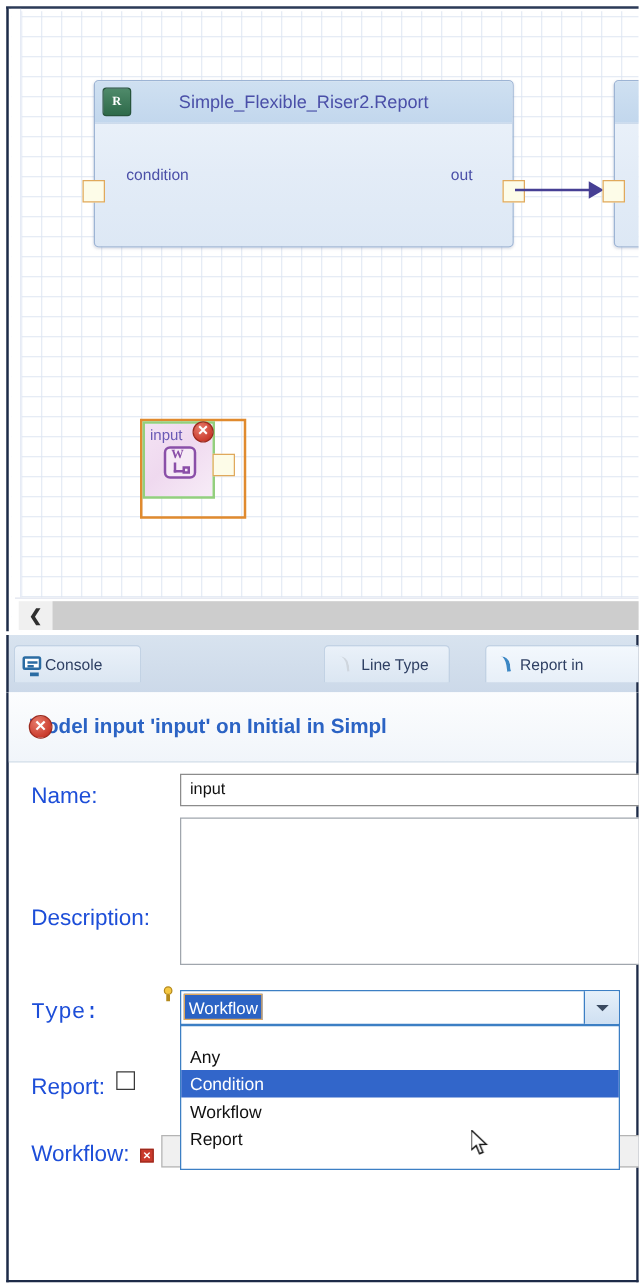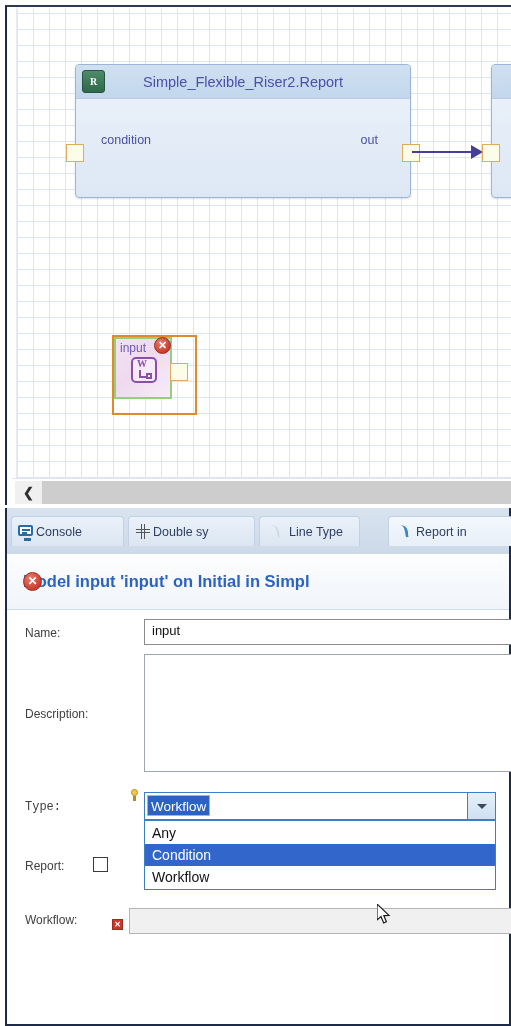--- a/index.html
+++ b/index.html
@@ -297,22 +297,22 @@
     font-weight: bold;
     color: #2b63c4;
     white-space: nowrap;
     overflow: hidden;
   }
 
   .form-body { position: absolute; left: 0; top: 56px; right: 0; bottom: 0; }
 
   .field-label {
     position: absolute;
-    font-size: 12px;
-    color: #404040;
+    font-size: 18px;
+    color: #1d4ed8;
     white-space: nowrap;
   }
   .txtinput {
     position: absolute;
     background: #ffffff;
     border: 1px solid #8c8c8c;
     font-size: 13px;
     color: #111111;
     padding: 0 7px;
     line-height: 22px;
@@ -375,21 +375,21 @@
   .bulb .base {
     position: absolute; left: 4px; top: 8px;
     width: 3px; height: 5px; background: #b58a1c;
   }
 
   .dropdown {
     position: absolute;
     background: #ffffff;
     border: 1px solid #3c7fc4;
     z-index: 50;
-    padding: 1px 0;
+    padding: 13px 0;
   }
   .dd-item {
     height: 22px;
     line-height: 22px;
     padding-left: 7px;
     font-size: 14px;
     color: #111111;
     white-space: nowrap;
   }
   .dd-item.sel { background: #3266ca; color: #ffffff; }
@@ -461,41 +461,30 @@
 
     <div class="hscroll">
       <div class="hscroll-btn">❮</div>
       <div class="hscroll-track">
         <div class="hscroll-thumb"></div>
       </div>
     </div>
   </div>
 
   <div class="tabstrip">
-    <div class="tab" style="left:4px; width:113px;">
+    <div class="tab" style="left:4px; width:102px;">
       <span class="tab-icon">
         <span class="ic-monitor">
             <span class="ln"></span>
             <span class="ln2"></span>
           </span>
       </span>
       <span class="tab-label">Console</span>
     </div>
 
-    <div class="tab" style="left:121px; width:127px;">
-      <span class="tab-icon">
-        <span class="ic-cross">
-            <span class="v1"></span>
-            <span class="v2"></span>
-            <span class="h1"></span>
-            <span class="h2"></span>
-          </span>
-      </span>
-      <span class="tab-label">Double sy</span>
-    </div>
 
     <div class="tab" style="left:252px; width:101px;">
       <span class="tab-icon" style="margin-right:6px;">
         <span class="ic-curve"></span>
       </span>
       <span class="tab-label">Line Type</span>
     </div>
 
     <div class="tab active" style="left:381px; width:125px;">
       <span class="tab-icon" style="margin-right:4px;">
@@ -510,39 +499,40 @@
     <div class="form-header">
       <div class="err-badge hdr-badge">✕</div>
       <div class="form-title">Model input 'input' on Initial in Simpl</div>
     </div>
 
     <div class="form-body">
 
       <div class="field-label" style="left:18px; top:16px;">Name:</div>
       <div class="txtinput" style="left:137px; top:9px; width:380px; height:26px;">input</div>
 
-      <div class="field-label" style="left:18px; top:97px;text-align:center;">Description:</div>
+      <div class="field-label" style="left:18px; top:114px;text-align:center;">Description:</div>
       <div class="txtarea" style="left:137px; top:44px; width:380px; height:118px;"></div>
 
       <div class="field-label" style="left:18px; top:190px;font-family:Liberation Mono, monospace;">Type:</div>
       <div class="bulb" style="left:122px; top:178px;">
         <span class="glass"></span>
           <span class="base"></span>
       </div>
       <div class="combo" style="left:137px; top:182px; width:352px; height:28px;">
         <span class="combo-text">Workflow</span>
         <span class="combo-btn">
           <span class="chev"></span>
         </span>
       </div>
 
       <div class="dropdown" style="left:137px; top:210px; width:352px;">
         <div class="dd-item">Any</div>
         <div class="dd-item sel">Condition</div>
         <div class="dd-item">Workflow</div>
+        <div class="dd-item">Report</div>
       </div>
 
       <div class="field-label" style="left:18px; top:249px;">Report:</div>
       <div class="chkbox" style="left:86px; top:247px;"></div>
 
       <div class="field-label" style="left:18px; top:303px;">Workflow:</div>
       <div class="wf-err" style="left:105px; top:309px;">✕</div>
       <div class="disabled-input" style="left:122px; top:298px; width:395px; height:26px;"></div>
 
       <svg class="cursor" style="left:377px; top:904px; position:fixed;" viewBox="0 0 14 21">

